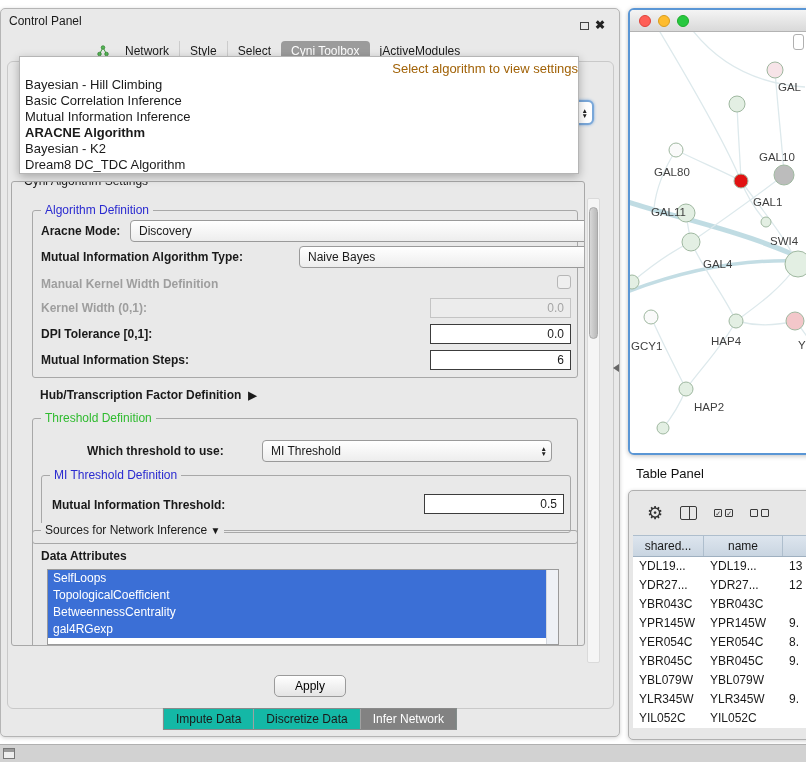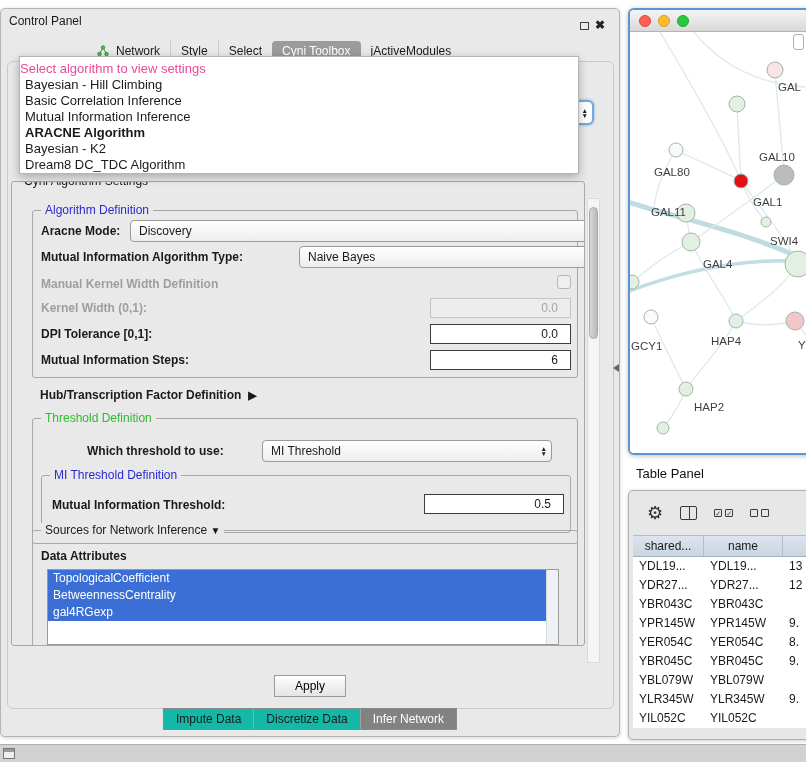--- a/index.html
+++ b/index.html
@@ -9,32 +9,32 @@
 
   
   .cp { position:absolute; left:0; top:8px; width:620px; height:729px; background:#e9e9e9;
         border:1px solid #b5b5b5; border-radius:5px; box-shadow:0 1px 4px rgba(0,0,0,.18); }
   .cp-title { position:absolute; left:8px; top:5px; font-size:12px; color:#1a1a1a; }
   .icon-float { position:absolute; left:579px; top:13px; width:9px; height:8px; border:1.5px solid #444; background:transparent; }
   .icon-close { position:absolute; left:594px; top:9px; font-size:12px; font-weight:bold; color:#222; }
 
   
   .cp-tabs { position:absolute; left:86px; top:31px; display:flex; align-items:center; height:22px; }
-  .cp-tab { padding:3px 10px; font-size:12px; white-space:nowrap; display:flex; align-items:center; gap:7px; border-left:1px solid #cccccc; }
+  .cp-tab { padding:3px 10px; font-size:12px; white-space:nowrap; display:flex; align-items:center; gap:16px; border-left:1px solid #cccccc; }
   .cp-tab:first-child { border-left:none; }
   .cp-tab.active { background:#9b9b9b; color:#fff; border-radius:4px; border-left:none; }
   .cp-tab.active + .cp-tab { border-left:none; }
 
   
   .cp-inner { position:absolute; left:6px; top:52px; width:607px; height:648px; border:1px solid #c9c9c9; border-radius:6px; }
 
   
   .algo-popup { position:absolute; left:18px; top:47px; width:560px; height:118px; background:#ffffff;
                 border:1px solid #b5b5b5; box-shadow:0 3px 9px rgba(0,0,0,.28); z-index:40; padding-top:3px; }
-  .popup-placeholder { text-align:left; color:#ec4899; font-size:13px; height:17px; line-height:17px; }
+  .popup-placeholder { text-align:right; color:#a16207; font-size:13px; height:17px; line-height:17px; }
   .popup-item { font-size:13px; height:16px; line-height:16px; padding:0 5px; white-space:nowrap; }
   .popup-item.bold { font-weight:bold; }
 
   
   .combo-sliver { position:absolute; left:545px; top:91px; width:48px; height:25px; background:#fff;
                   border:2px solid #79a7d9; border-radius:6px; box-shadow:0 0 3px #79a7d9; z-index:10;
                   display:flex; justify-content:flex-end; align-items:center; padding-right:4px; }
 
   
   .groupbox { position:absolute; border:1px solid #a8a8a8; border-radius:3px; }
@@ -45,37 +45,37 @@
   .lbl { position:absolute; font-size:12px; font-weight:bold; white-space:nowrap; color:#1a1a1a; }
   .lbl.disabled { color:#9e9e9e; }
 
   .combo { position:absolute; display:flex; align-items:center; justify-content:space-between;
            background:linear-gradient(#ffffff,#ededed); border:1px solid #9a9a9a; border-radius:4px;
            height:22px; padding:0 4px 0 8px; font-size:12px;margin-left:24px; }
   .arrows { display:flex; flex-direction:column; align-items:center; margin-left:6px; }
   .arrows i { font-style:normal; font-size:6.5px; line-height:5px; color:#222; }
 
   .tf { position:absolute; height:20px; border:1px solid #3c3c3c; background:#fff; font-size:12px;
-        text-align:right; padding:2px 12px; }
+        text-align:right; padding:2px 6px; }
   .tf.disabled { border-color:#c4c4c4; background:#ececec; color:#a5a5a5; }
 
   .checkbox { position:absolute; width:14px; height:14px; border:1px solid #b6b6b6; background:#efefef; border-radius:3px; }
 
   .hub-row { position:absolute; left:28px; top:206px; font-size:12px; font-weight:bold; display:flex; align-items:center; gap:7px; }
   .hub-arrow { font-size:11px; }
 
   .attr-list { position:absolute; left:14px; top:38px; width:512px; height:76px; background:#fff; border:1px solid #9a9a9a; overflow:hidden; }
   .list-item { height:17px; line-height:17px; padding-left:5px; font-size:12px; background:#3b6fd6; color:#fff; width:calc(100% - 12px); }
   .list-scroll { position:absolute; right:0; top:0; width:12px; height:100%; background:#eef1f6; border-left:1px solid #d4d8de; }
 
   .v-scrollbar { position:absolute; left:586px; top:189px; width:13px; height:465px; background:#f5f5f5; border:1px solid #dadada; border-radius:2px; }
   .v-thumb { position:absolute; left:1px; top:8px; width:9px; height:132px; background:linear-gradient(90deg,#d8d8d8,#b9b9b9); border:1px solid #a8a8a8; border-radius:5px; }
 
   .apply-btn { position:absolute; left:50%; transform:translateX(-50%); top:666px; padding:3px 20px;
-               background:linear-gradient(#ffffff,#e4e4e4); border:1px solid #9a9a9a; border-radius:0; font-size:12px; }
+               background:linear-gradient(#ffffff,#e4e4e4); border:1px solid #9a9a9a; border-radius:5px; font-size:12px; }
 
   .seg-control { position:absolute; left:50%; transform:translateX(-50%); top:699px; display:flex;
                  border:1px solid #8a8a8a; border-radius:0; overflow:hidden; background:#14b8a6; }
   .seg { padding:3px 12px; font-size:12px; border-left:1px solid #a2a2a2; white-space:nowrap; }
   .seg:first-child { border-left:none; }
   .seg.active { background:#828282; color:#fff; }
 
   .splitter-grip { position:absolute; left:613px; top:364px; width:0; height:0;
                    border-top:4px solid transparent; border-bottom:4px solid transparent; border-right:6px solid #666; }
 
@@ -233,20 +233,21 @@
         </div>
       </div>
 
       <div class="groupbox" style="left:20px; top:348px; width:546px; height:140px;">
         <span class="legend">
           <span>Sources for Network Inference</span>
           <span style="font-size:10px;">▼</span>
         </span>
         <span class="lbl" style="left:8px; top:18px;">Data Attributes</span>
         <div class="attr-list">
+          <div class="list-item">SelfLoops</div>
           <div class="list-item">TopologicalCoefficient</div>
           <div class="list-item">BetweennessCentrality</div>
           <div class="list-item">gal4RGexp</div>
           <div class="list-scroll"></div>
         </div>
       </div>
     </div>
 
     <div class="v-scrollbar">
       <div class="v-thumb"></div>

